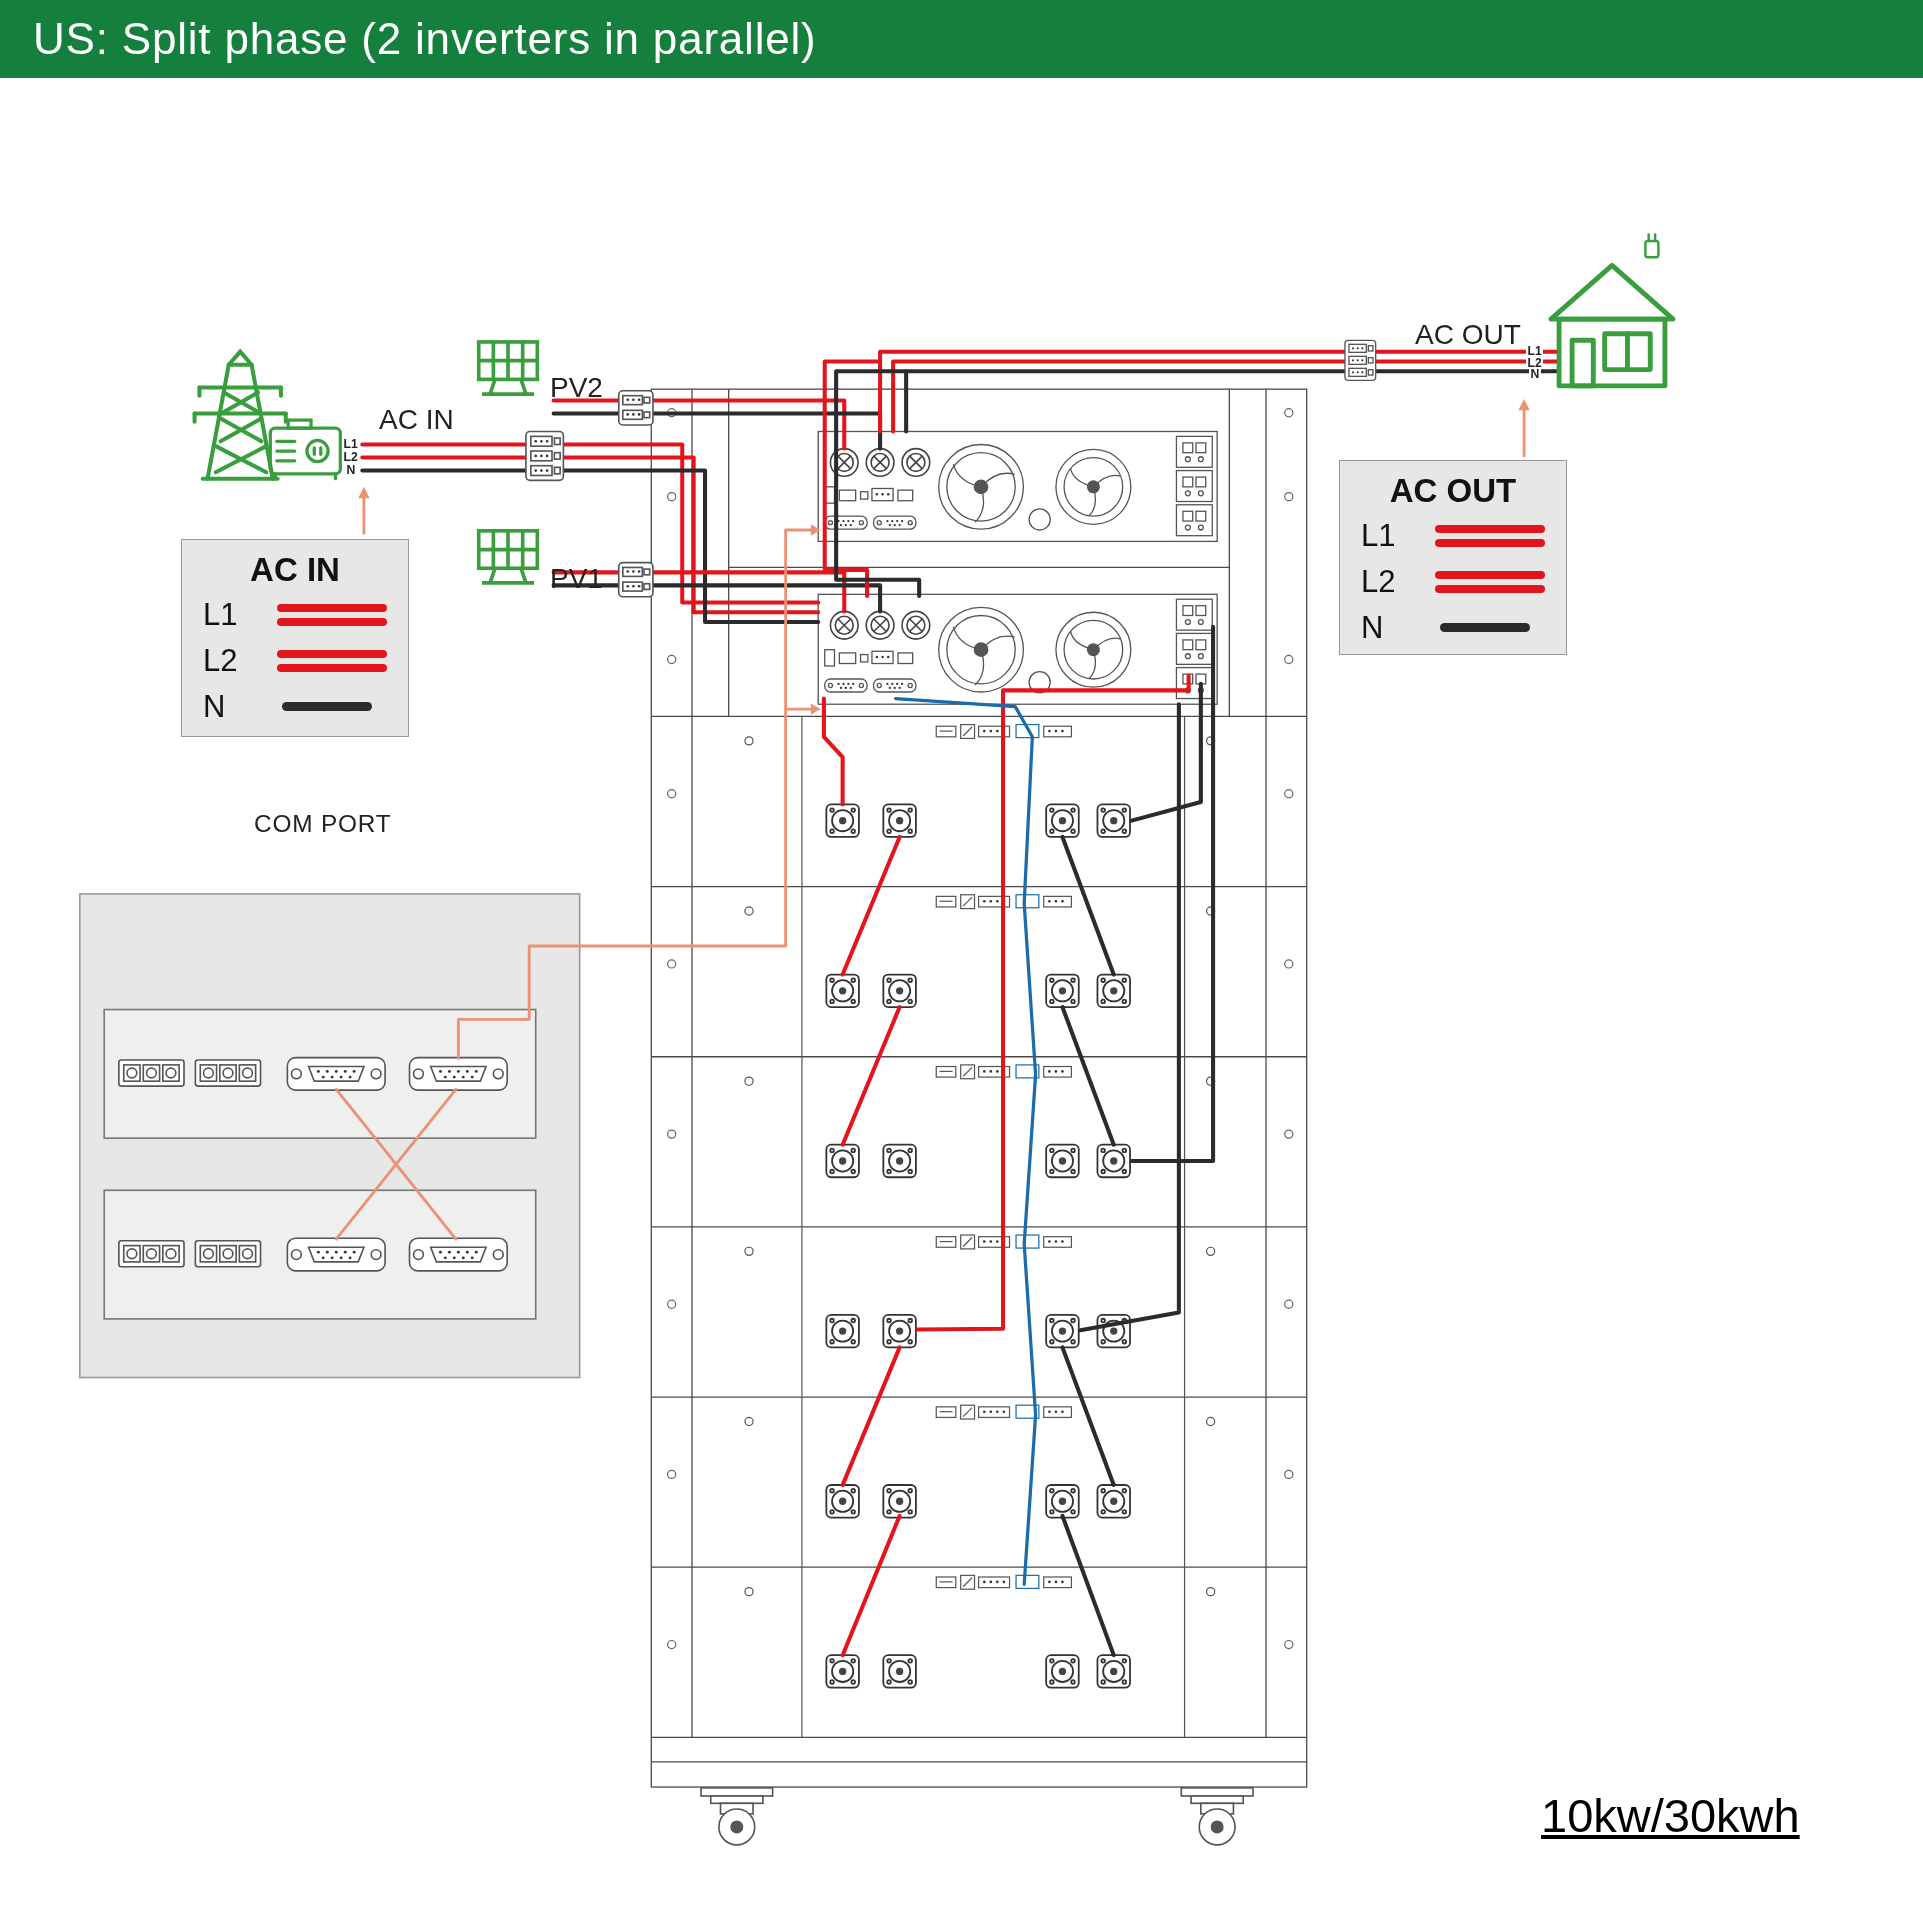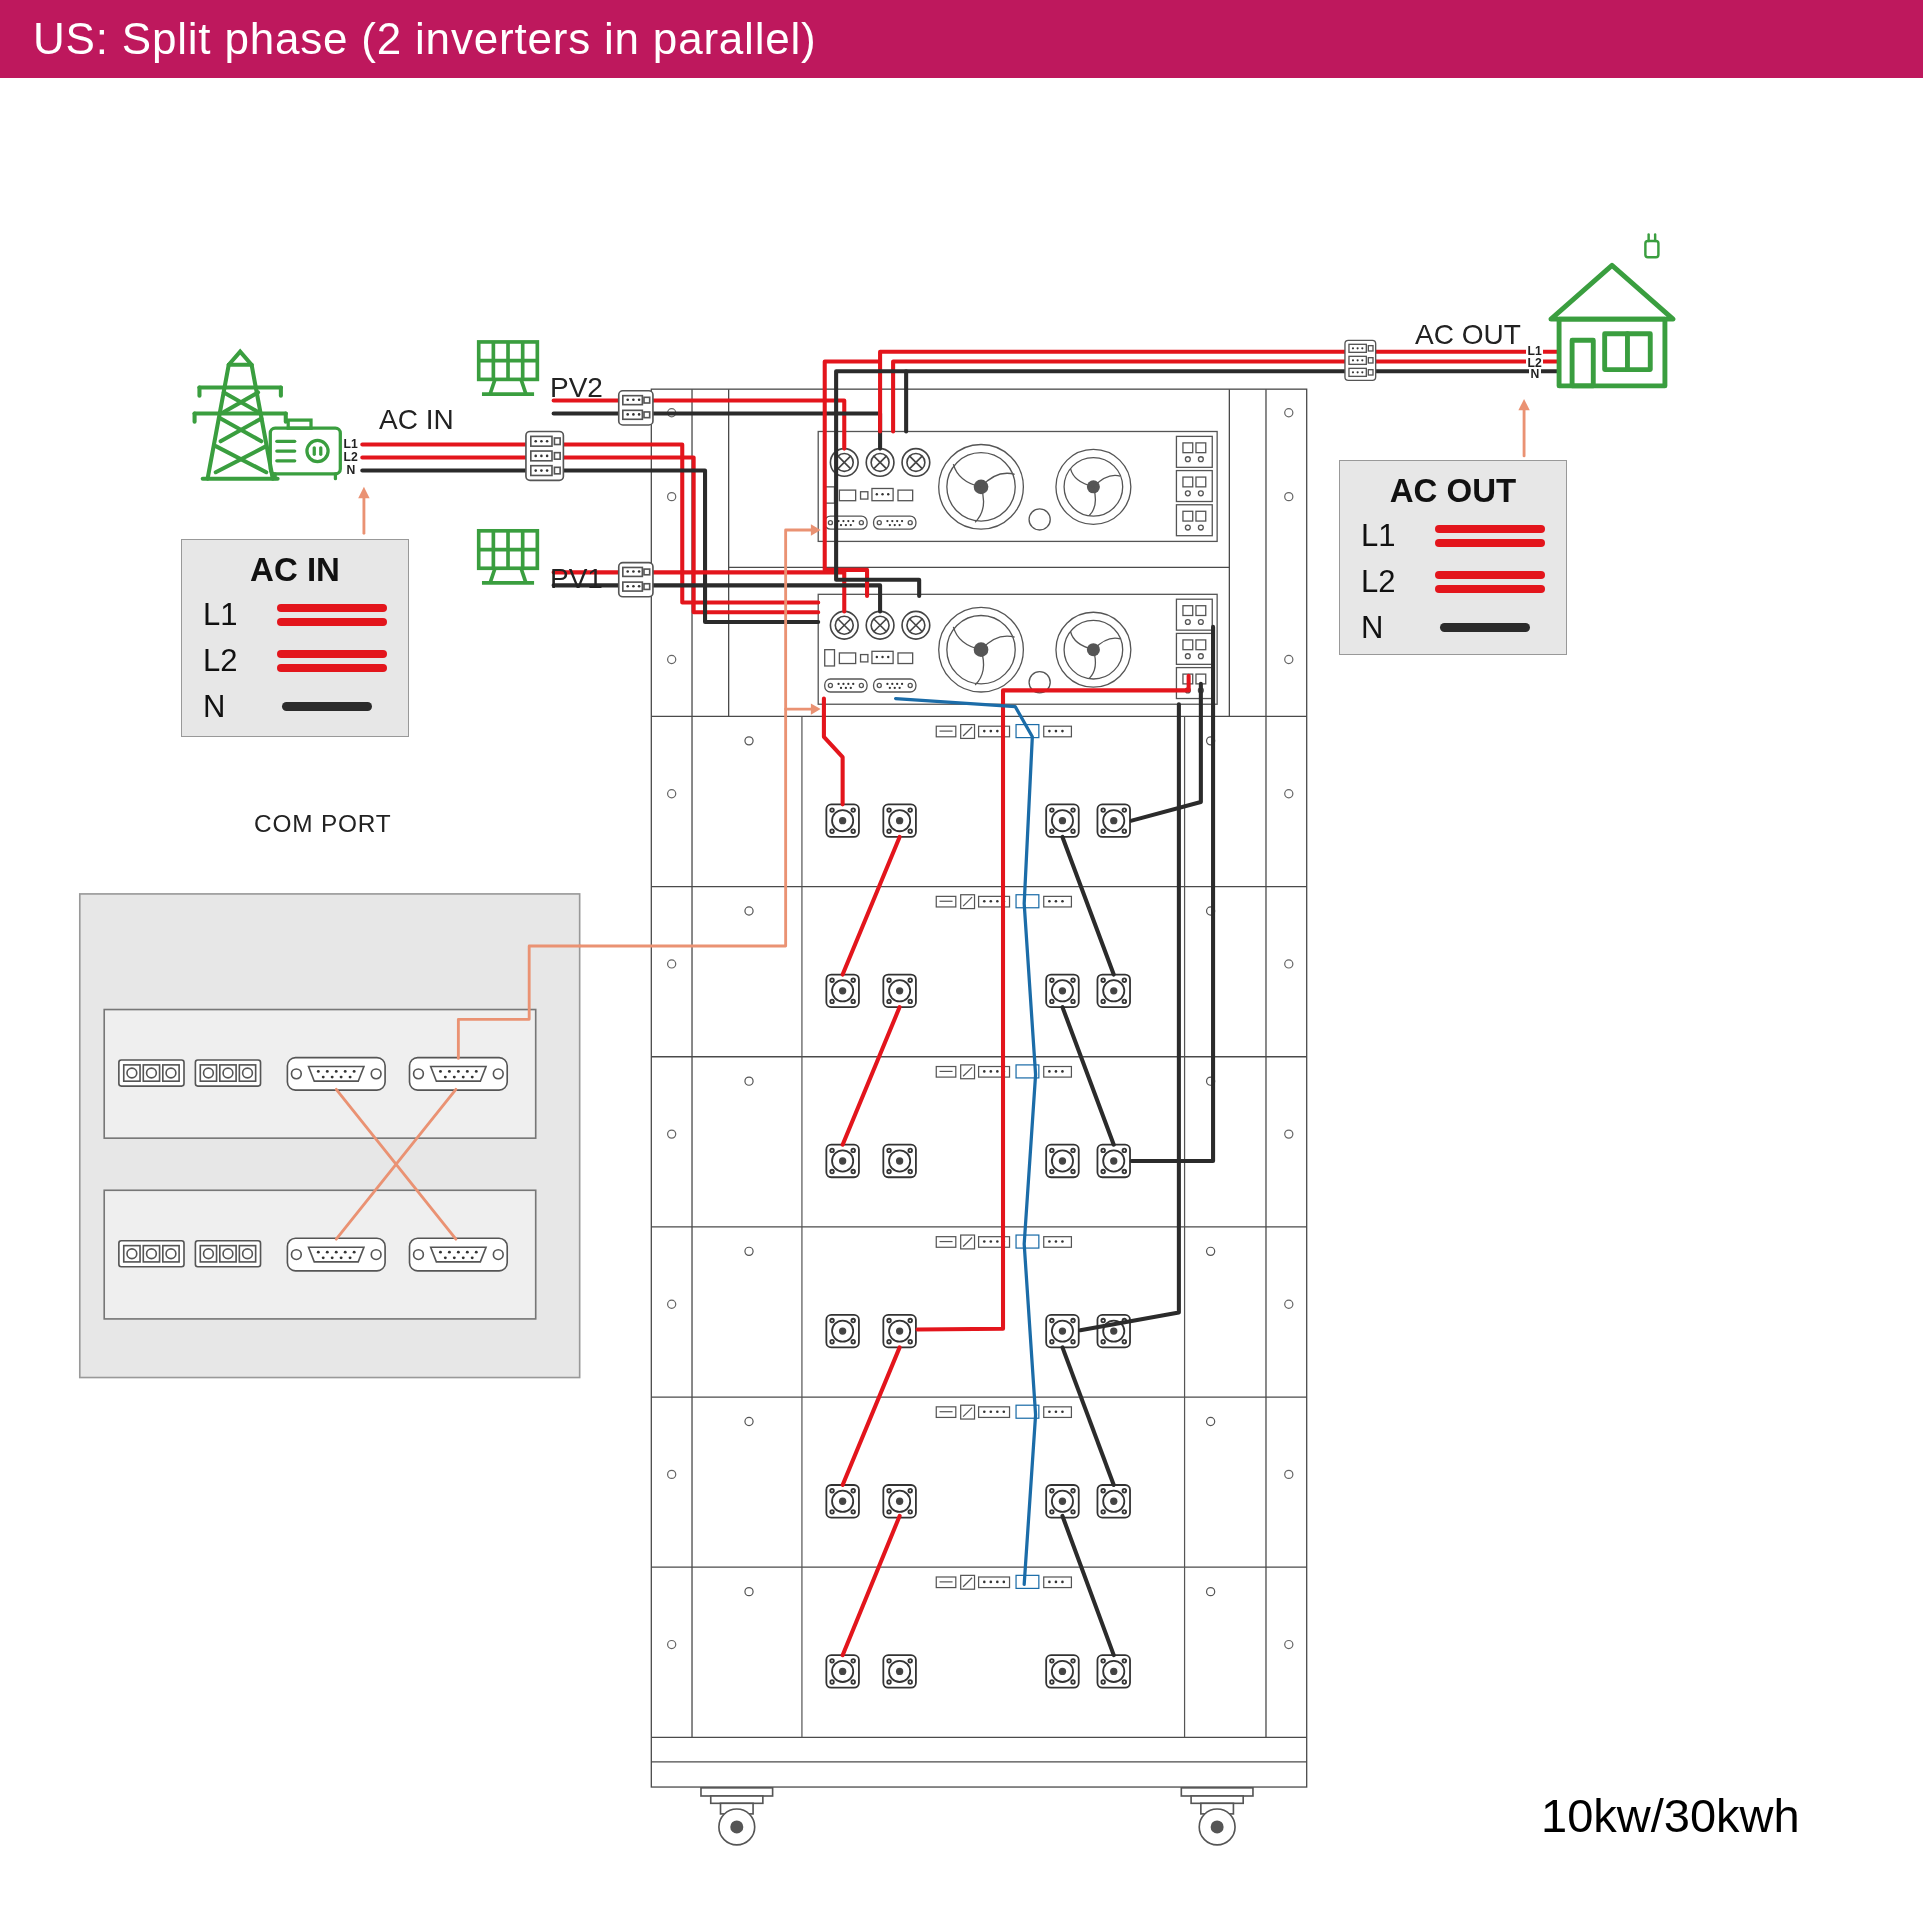--- a/index.html
+++ b/index.html
@@ -1,18 +1,18 @@
 <!DOCTYPE html>
 <html style="font-size:13px"><head>
 <meta charset="utf-8">
 <style>
   html,body{margin:0;padding:0;background:#fff;}
   .canvas{position:relative;width:1923px;height:1923px;background:#fff;
           font-family:"Liberation Sans",sans-serif;overflow:hidden;}
-  .header{position:absolute;left:0;top:0;width:1923px;height:78px;background:#be185d;
+  .header{position:absolute;left:0;top:0;width:1923px;height:78px;background:#15803d;
           display:flex;align-items:center;}
   .header .title{color:#fff;font-size:44px;margin-left:33px;letter-spacing:0.8px;}
   .lbl{position:absolute;color:#222;}
   .lbl-big{font-size:28px;}
   .lbl-small{font-size:12.2px;font-weight:bold;line-height:12.2px;background:#fff;padding:0 1.6px;}
   .legend{position:absolute;background:#e7e7e7;border:1.6px solid #999;box-sizing:border-box;}
   .legend .ltitle{text-align:center;font-weight:bold;font-size:33px;color:#111;margin-top:11.4px;}
   .legend .lrow{display:flex;align-items:center;height:41px;margin-top:4.9px;padding:0 21px;}
   .legend .llabel{font-size:31px;color:#111;width:57px;}
   .bars{margin-left:auto;display:flex;flex-direction:column;gap:5.7px;align-items:flex-start;}
@@ -389,21 +389,21 @@
       <polygon points="440,612 454,612 447,598"></polygon>
       <polygon points="1865,504 1879,504 1872,490"></polygon>
     </g>
   </svg>
 
   <div class="lbl lbl-big" style="left:379px;top:404px;">AC IN</div>
   <div class="lbl lbl-big" style="left:550px;top:372px;">PV2</div>
   <div class="lbl lbl-big" style="left:550px;top:563px;">PV1</div>
   <div class="lbl lbl-big" style="left:1415px;top:319px;">AC OUT</div>
   <div class="lbl" style="left:254px;top:810px;font-size:24.4px;letter-spacing:0.8px;">COM PORT</div>
-  <div class="capacity" style="left:1541px;top:1788px;">10kw/30kwh</div>
+  <div class="capacity" style="left:1541px;top:1788px;text-decoration:underline;">10kw/30kwh</div>
 
   <div class="lbl lbl-small" style="left:342px;top:438px;">L1</div>
   <div class="lbl lbl-small" style="left:342px;top:451px;">L2</div>
   <div class="lbl lbl-small" style="left:345px;top:464px;">N</div>
 
   <div class="lbl lbl-small" style="left:1526px;top:345px;">L1</div>
   <div class="lbl lbl-small" style="left:1526px;top:357px;">L2</div>
   <div class="lbl lbl-small" style="left:1529px;top:368px;">N</div>
 
   <div class="legend" style="left:181px;top:539px;width:228px;height:198px;">

